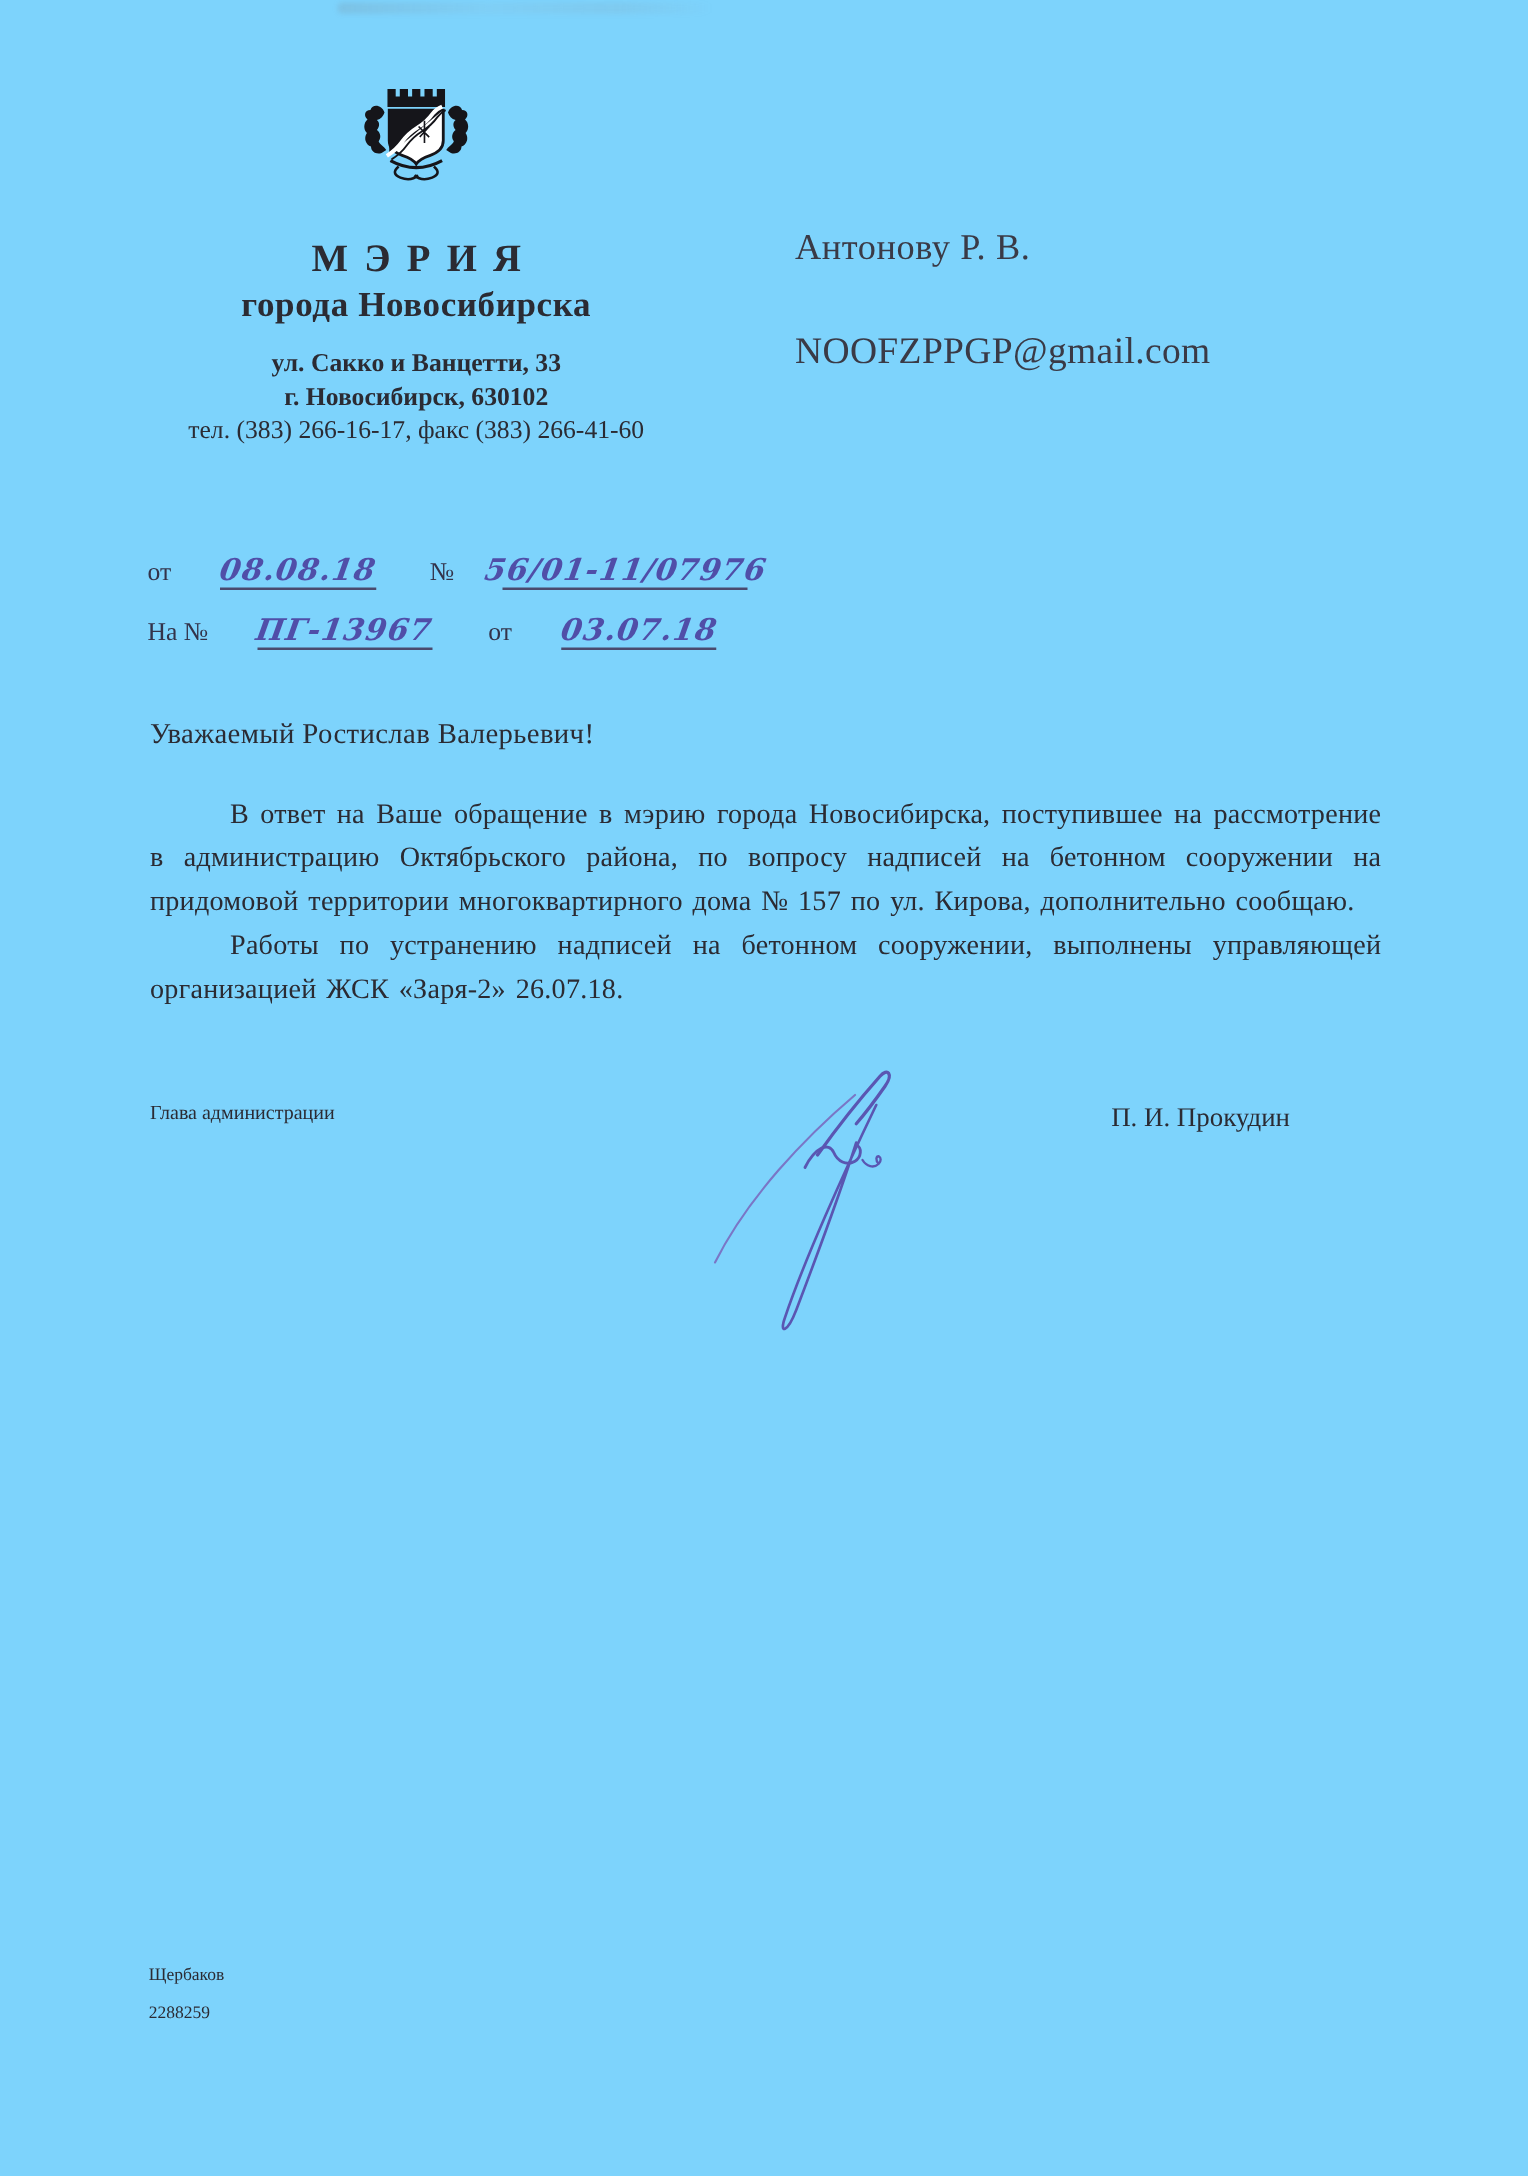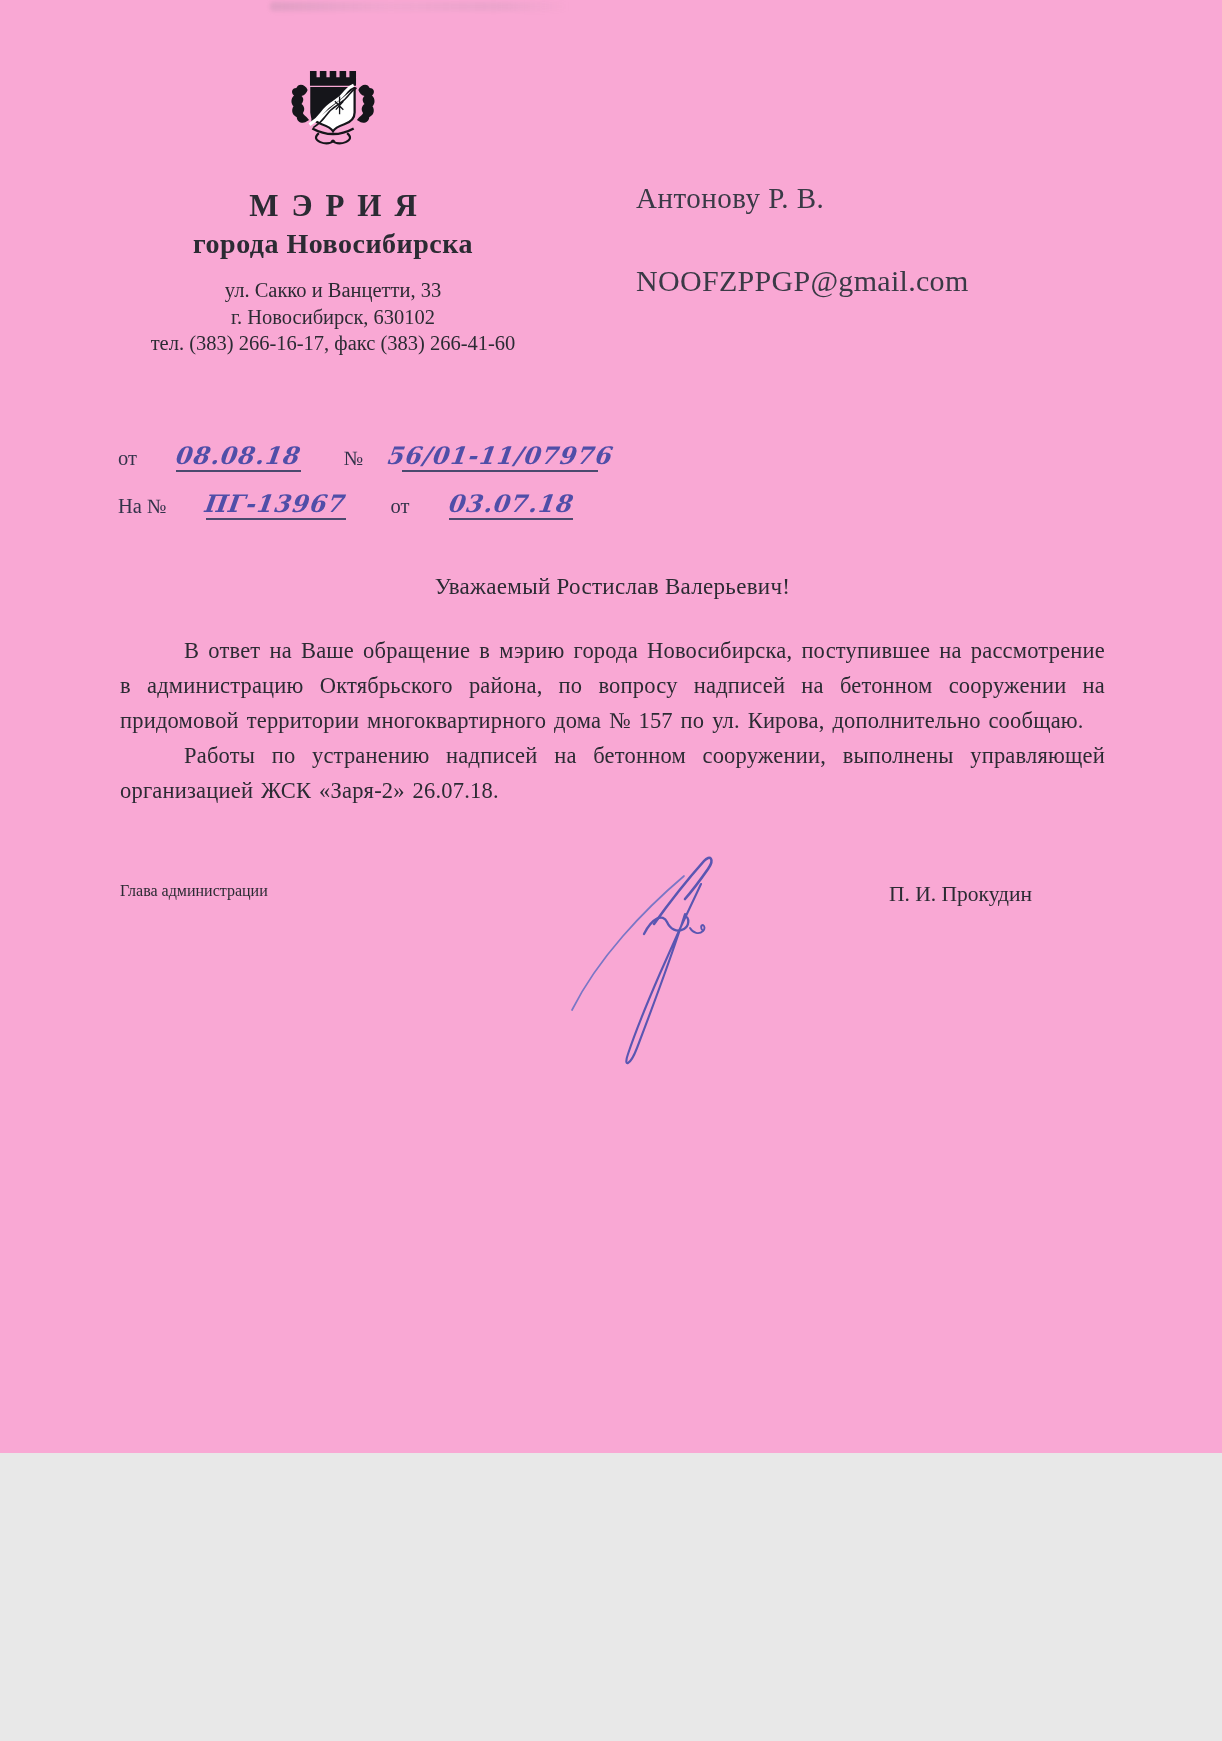--- a/index.html
+++ b/index.html
@@ -1,23 +1,23 @@
 <!DOCTYPE html>
 <html lang="ru"><head>
 <meta charset="utf-8">
 <style>
   * { margin: 0; padding: 0; box-sizing: border-box; }
   html, body { background: #e8e8e8; }
   body { font-family: "Liberation Serif", serif; }
   .page {
     position: relative;
     width: 1222px;
-    height: 1453px;
+    height: 1741px;
     margin: 0 auto;
-    background: #f9a8d4;
+    background: #7dd3fc;
     color: #2e2e36;
     overflow: hidden;
   }
   
   .scan-artifact {
     position: absolute;
     left: 270px; top: 2px;
     width: 300px; height: 9px;
     background: linear-gradient(90deg, rgba(120,120,130,.18), rgba(160,160,170,.07) 40%, rgba(140,140,150,.12) 75%, transparent);
     filter: blur(2px);
@@ -36,21 +36,21 @@
   .org-name-1 {
     font-size: 31px; font-weight: 700;
     letter-spacing: 13px; text-indent: 13px;
     margin-top: 2px;
   }
   .org-name-2 {
     font-size: 28px; font-weight: 700;
     margin-top: 4px; letter-spacing: .5px;
   }
   .dept { font-size: 19.5px; line-height: 26px; margin-top: 8px; letter-spacing: .4px; }
-  .addr { font-size: 20.5px; line-height: 27px; margin-top: 17px; }
+  .addr { font-size: 20.5px; line-height: 27px; margin-top: 17px; font-weight: bold; }
   .phone { font-size: 20.5px; margin-top: 1px; white-space: nowrap; }
 
   
   .recipient { position: absolute; left: 636px; top: 182px; color: #3a3a46; }
   .recipient-name { font-size: 29px; letter-spacing: .5px; }
   .recipient-email { font-size: 30px; margin-top: 49px; letter-spacing: .3px; }
 
   
   .ref-block { position: absolute; left: 118px; top: 438px; width: 450px; font-size: 20.5px; color: #33334a; }
   .ref-row { display: flex; align-items: flex-end; height: 34px; margin-bottom: 14px; gap: 29px; }
@@ -72,21 +72,21 @@
     font-size: 24px;
     transform: skewX(-9deg);
     white-space: nowrap;
     letter-spacing: 1px;
     line-height: 1;
     padding-bottom: 2px;
   }
 
   
   .letter-body { position: absolute; left: 120px; top: 574px; width: 985px; }
-  .salutation { text-align: center; font-size: 23px; letter-spacing: .3px; color: #2b2b33; }
+  .salutation { font-size: 23px; letter-spacing: .3px; color: #2b2b33; }
   .paragraphs { margin-top: 33px; }
   .para {
     font-size: 22.5px; line-height: 35px;
     text-align: justify; text-indent: 64px;
     letter-spacing: .2px; word-spacing: 2px;
     color: #2b2b33;
   }
 
   
   .sig-title { position: absolute; left: 120px; top: 882px; font-size: 16px; color: #2b2b33; text-align: center; }

